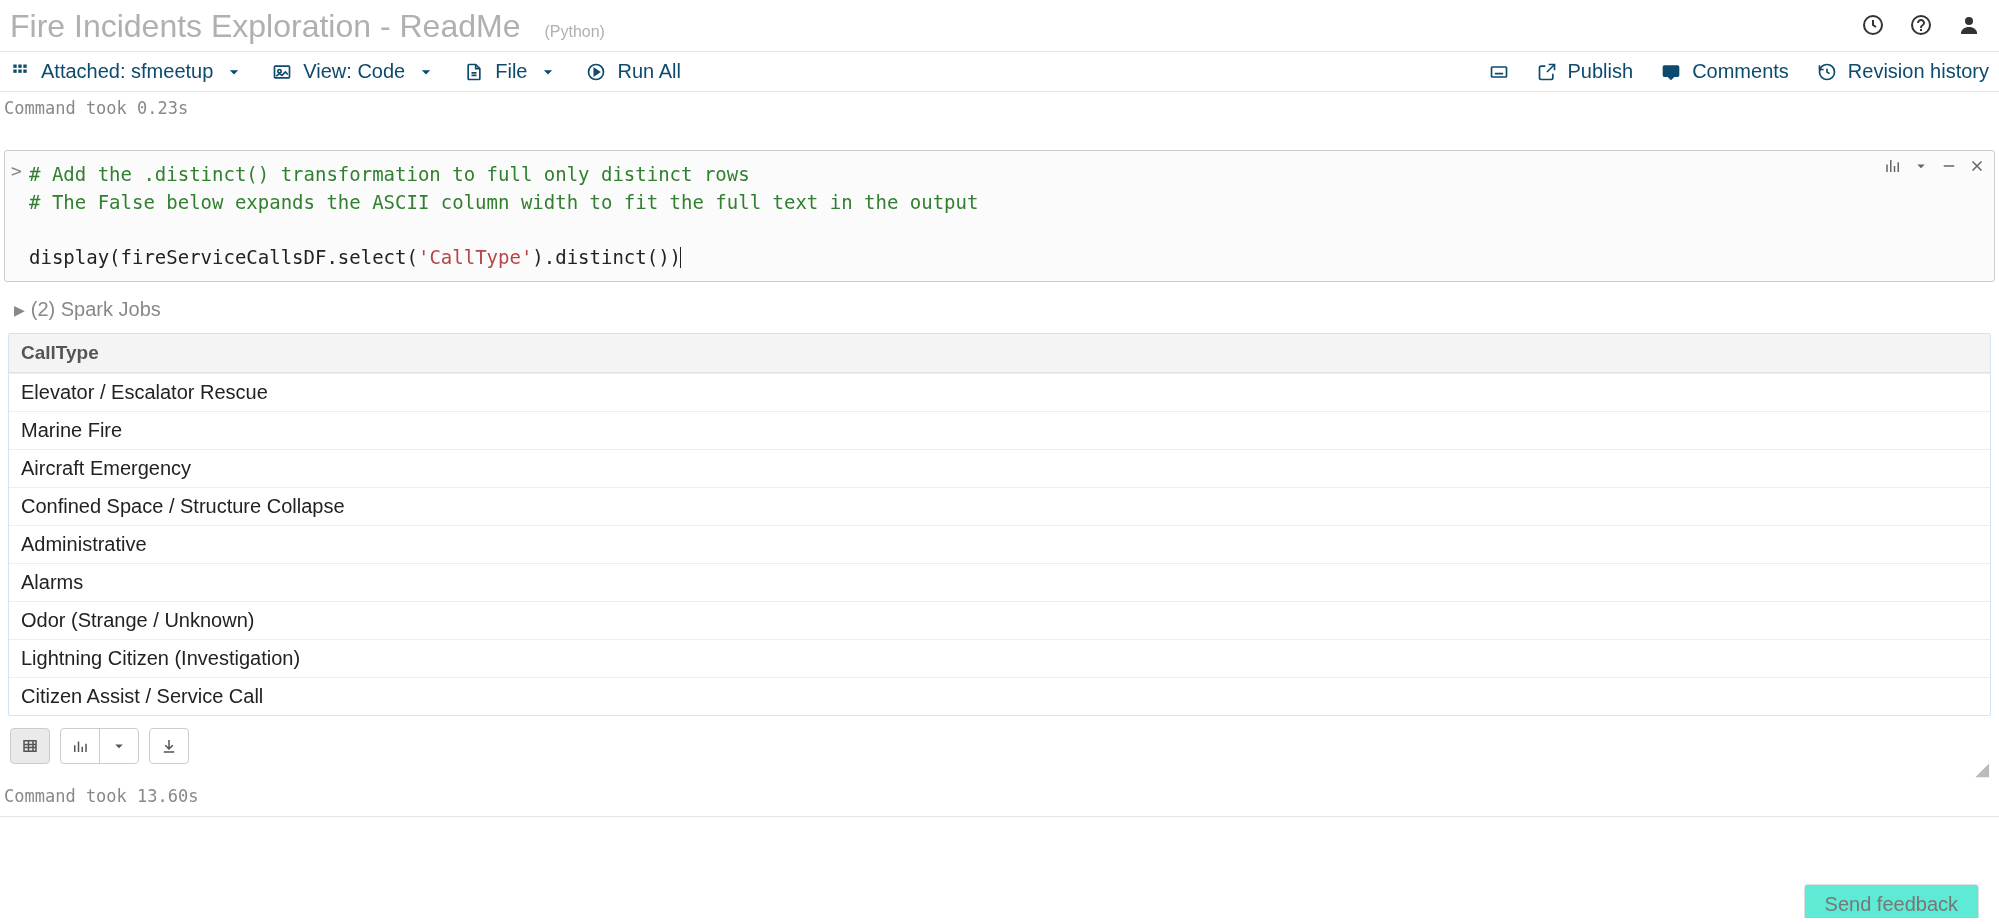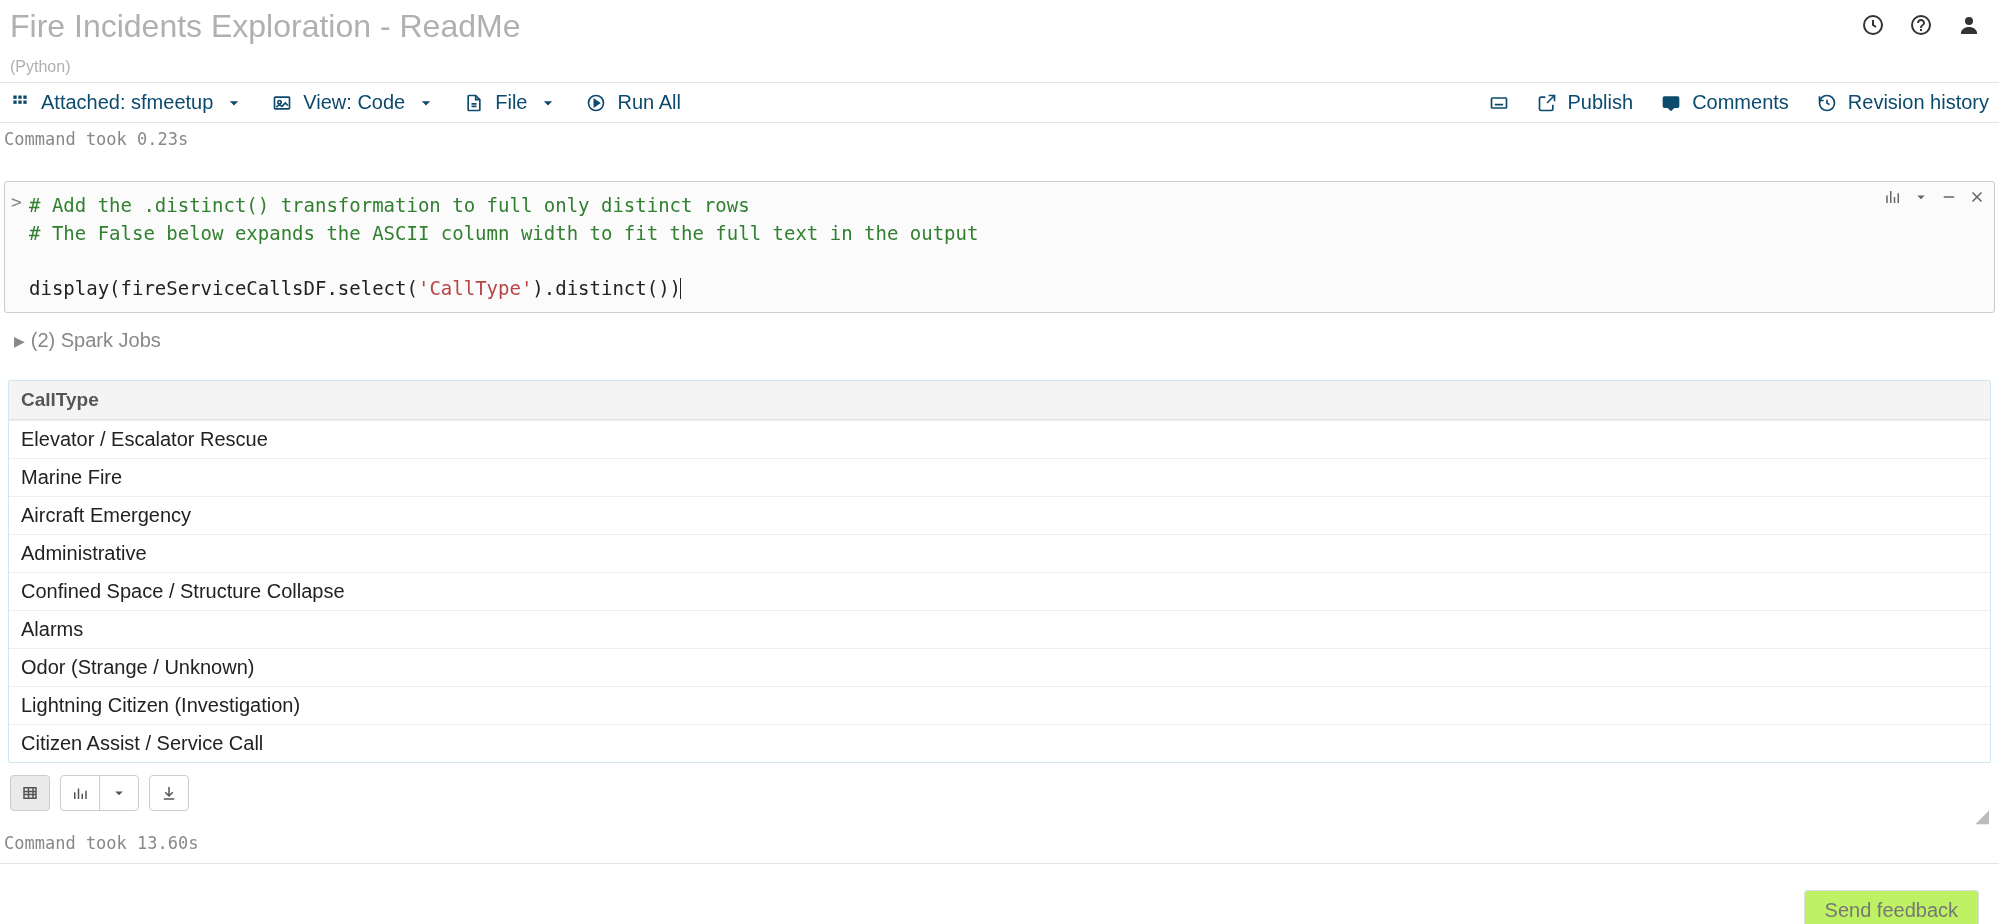--- a/index.html
+++ b/index.html
@@ -12,22 +12,21 @@
     }
     .header {
       padding: 8px 10px 6px;
       display: flex;
       align-items: baseline;
       justify-content: space-between;
     }
     .title-area {
       display: flex;
       align-items: baseline;
-      gap: 13px;
-      flex-direction: column;
+      gap: 24px;
     }
     .notebook-title {
       font-size: 32px;
       font-weight: 300;
       color: #b0b0b0;
     }
     .notebook-lang {
       font-size: 16px;
       color: #b0b0b0;
     }
@@ -107,21 +106,21 @@
     .spark-jobs {
       padding: 10px 14px 6px;
       color: #888;
       font-size: 20px;
       display: flex;
       align-items: center;
       gap: 6px;
     }
     .spark-jobs .caret { font-size: 14px; color: #888; }
     .result-table {
-      margin: 22px 8px 4px;
+      margin: 6px 8px 4px;
       border: 1px solid #cfe8ef;
       border-radius: 2px;
       width: calc(100% - 16px);
       background: #fff;
     }
     .result-table .th {
       background: #f4f4f4;
       color: #555;
       font-weight: 600;
       padding: 8px 12px;
@@ -158,25 +157,25 @@
     .btn.split .seg + .seg { border-left: 1px solid #ccc; }
     .btn svg { width:18px; height:18px; }
     .resize-grip {
       text-align: right;
       padding-right: 10px;
       color: #bbb;
       margin-top: -10px;
     }
     .feedback {
       position: fixed;
-      bottom: 0;
+      bottom: 6px;
       right: 20px;
       border: 1px solid #ddd;
       border-bottom: none;
-      background: #bef264;
+      background: #5eead4;
       color: #777;
       padding: 8px 20px 2px;
       font-size: 20px;
       border-radius: 4px 4px 0 0;
     }
     .bottom-status-wrap {
       border-bottom: 1px solid #e5e5e5;
       padding-bottom: 4px;
     }
   </style>
@@ -317,22 +316,22 @@
   <span class="caret">▶</span>
   <span>(2) Spark Jobs</span>
 </div>
 
 <div class="result-table">
   <div class="th">CallType</div>
   <div id="table-body">
       <div class="td">Elevator / Escalator Rescue</div>
       <div class="td">Marine Fire</div>
       <div class="td">Aircraft Emergency</div>
+      <div class="td">Confined Space / Structure Collapse</div>
       <div class="td">Administrative</div>
-      <div class="td">Confined Space / Structure Collapse</div>
       <div class="td">Alarms</div>
       <div class="td">Odor (Strange / Unknown)</div>
       <div class="td">Lightning Citizen (Investigation)</div>
       <div class="td">Citizen Assist / Service Call</div>
     </div>
 </div>
 
 <div class="output-toolbar">
   <span class="btn active">
     <svg viewBox="0 0 24 24" fill="none" stroke="currentColor" stroke-width="2">

